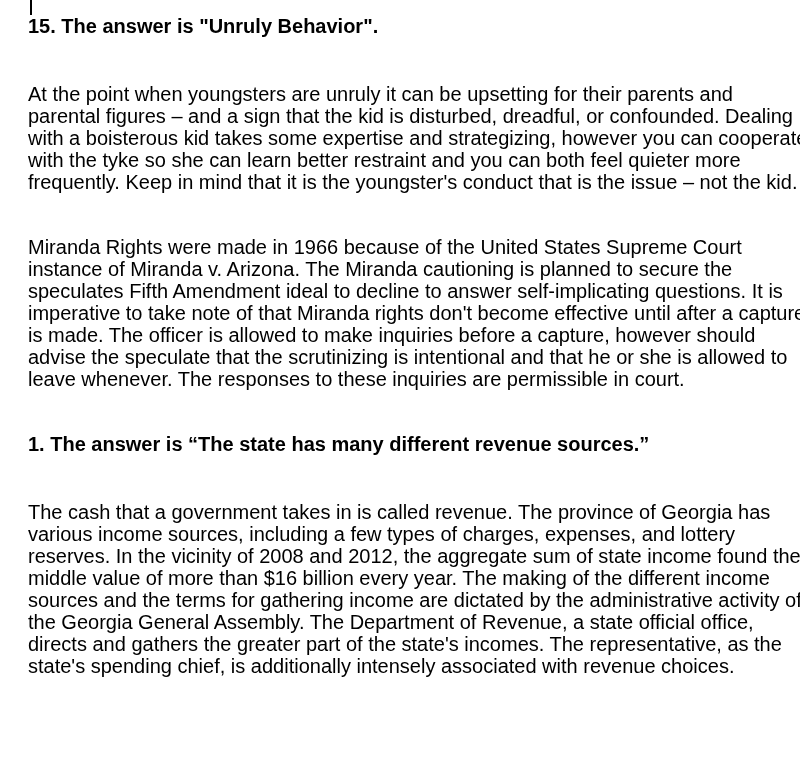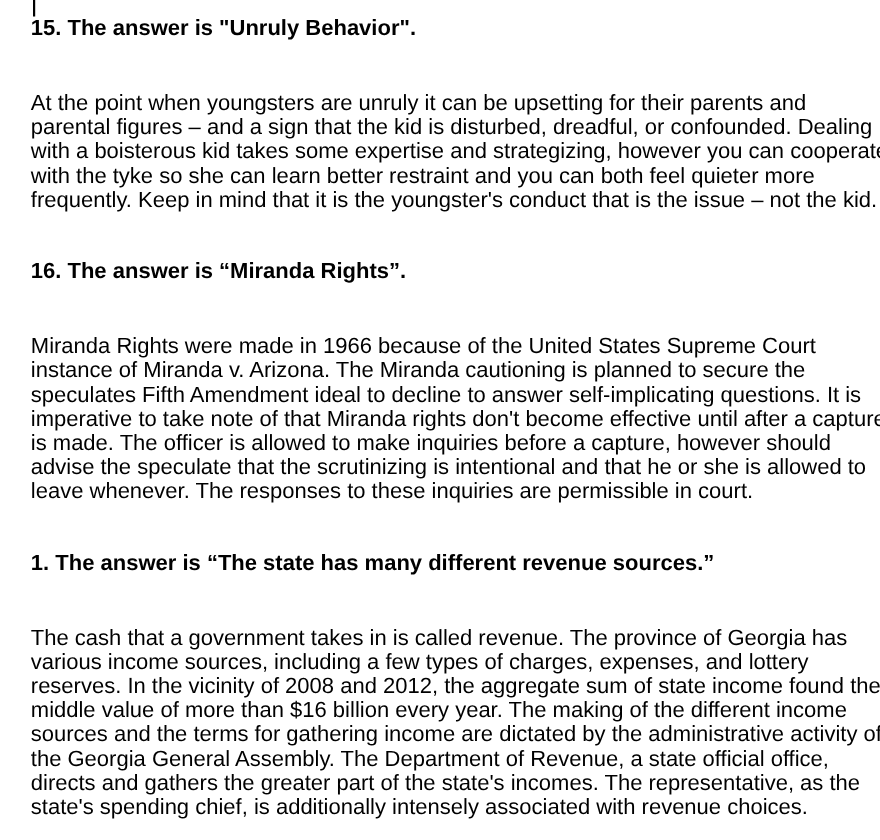--- a/index.html
+++ b/index.html
@@ -55,21 +55,20 @@
   <section>
     <h2 class="answer-heading">15. The answer is "Unruly Behavior".</h2>
     <p class="answer-para">At the point when youngsters are unruly it can be upsetting for their parents and
 parental figures – and a sign that the kid is disturbed, dreadful, or confounded. Dealing
 with a boisterous kid takes some expertise and strategizing, however you can cooperate
 with the tyke so she can learn better restraint and you can both feel quieter more
 frequently. Keep in mind that it is the youngster's conduct that is the issue – not the kid.</p>
   </section>
 
   <section>
-    <h2 class="answer-heading">16. The answer is “Miranda Rights”.</h2>
     <p class="answer-para">Miranda Rights were made in 1966 because of the United States Supreme Court
 instance of Miranda v. Arizona. The Miranda cautioning is planned to secure the
 speculates Fifth Amendment ideal to decline to answer self-implicating questions. It is
 imperative to take note of that Miranda rights don't become effective until after a capture
 is made. The officer is allowed to make inquiries before a capture, however should
 advise the speculate that the scrutinizing is intentional and that he or she is allowed to
 leave whenever. The responses to these inquiries are permissible in court.</p>
   </section>
 
   <section>

